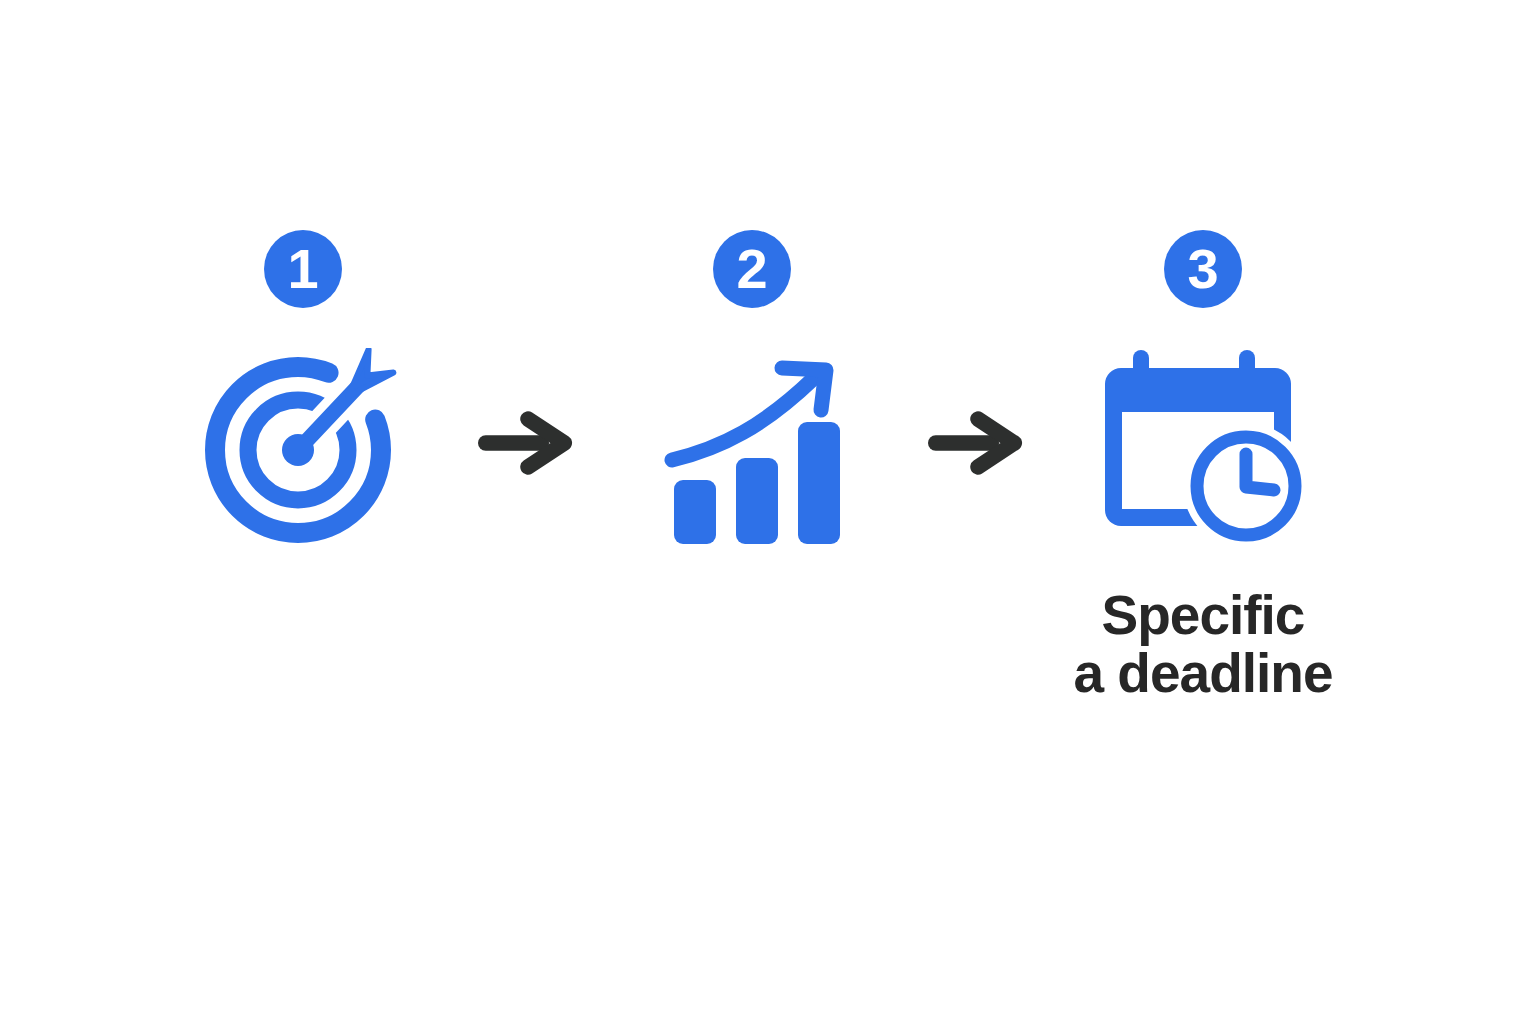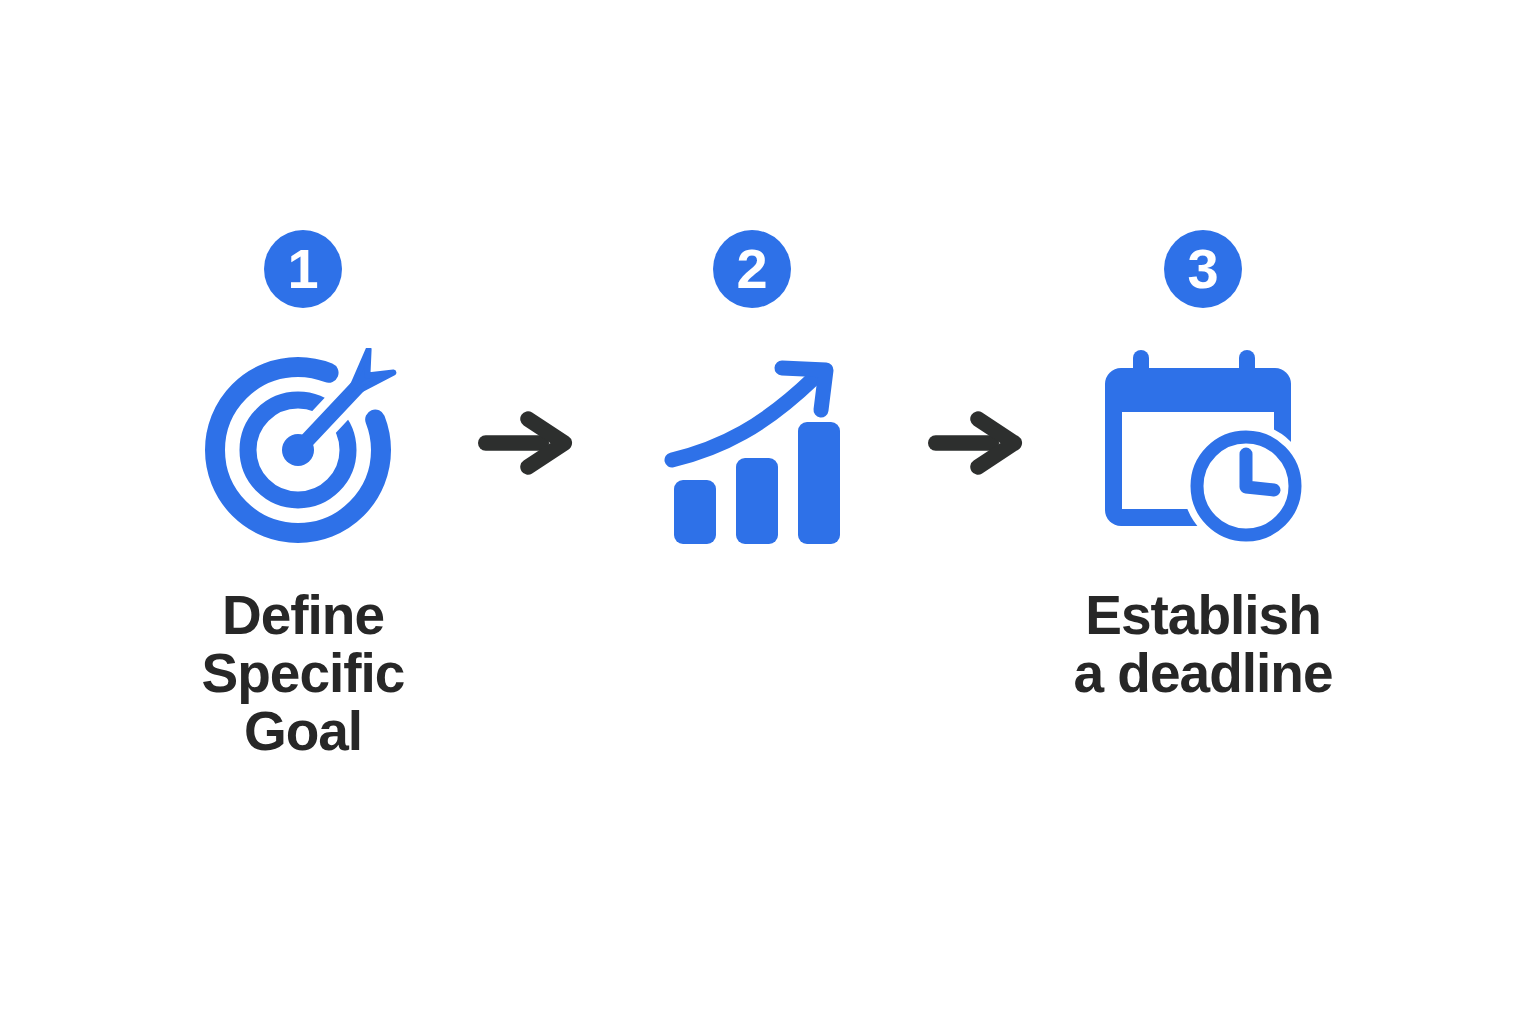--- a/index.html
+++ b/index.html
@@ -67,23 +67,20 @@
 
         <line x1="106" y1="90" x2="180" y2="11" class="stroke-white" stroke-width="32" stroke-linecap="round"></line>
 
         <line x1="95" y1="102" x2="159" y2="34" class="stroke-accent" stroke-width="15" stroke-linecap="round"></line>
 
         <path d="M145.3,48.1 L165.6,1.4 L164.4,27.6 L190.4,24.6 Z" class="fill-accent" stroke="var(--accent-blue)" stroke-width="6" stroke-linejoin="round"></path>
 
         <circle cx="95" cy="102" r="16" class="fill-accent"></circle>
       </svg>
     </div>
-    <div class="step-label">Define
-Specific
-Goal</div>
   </div>
 
   <div class="connector connector-1">
     <svg viewBox="0 0 100 66">
       <line x1="8" y1="33" x2="66" y2="33" class="arrow-stroke" stroke-width="16" stroke-linecap="round"></line>
       <path d="M52,8 L90,33 L52,58" class="arrow-stroke" stroke-width="16" stroke-linecap="round" stroke-linejoin="round"></path>
     </svg>
   </div>
 
   <div class="step step-2">
@@ -125,17 +122,17 @@
 
         <rect x="19" y="64" width="152" height="97" fill="#fff"></rect>
 
         <circle cx="143" cy="138" r="63" fill="#fff"></circle>
 
         <circle cx="143" cy="138" r="49" class="stroke-accent" stroke-width="13"></circle>
 
         <path d="M143,106 L143,139 L171,142" class="stroke-accent" stroke-width="13" stroke-linecap="round" stroke-linejoin="round"></path>
       </svg>
     </div>
-    <div class="step-label">Establish
+    <div class="step-label">Specific
 a deadline</div>
   </div>
 
 </div>
 
 </body></html>

